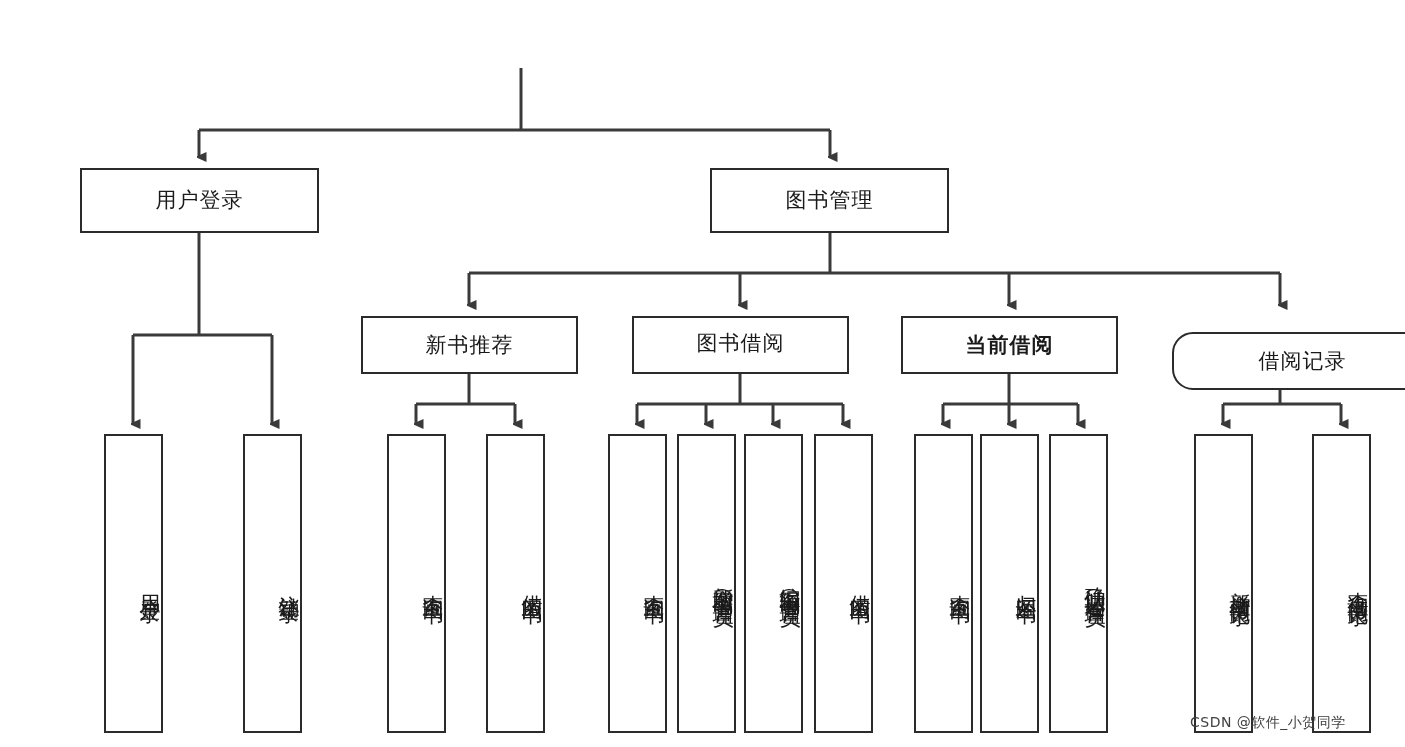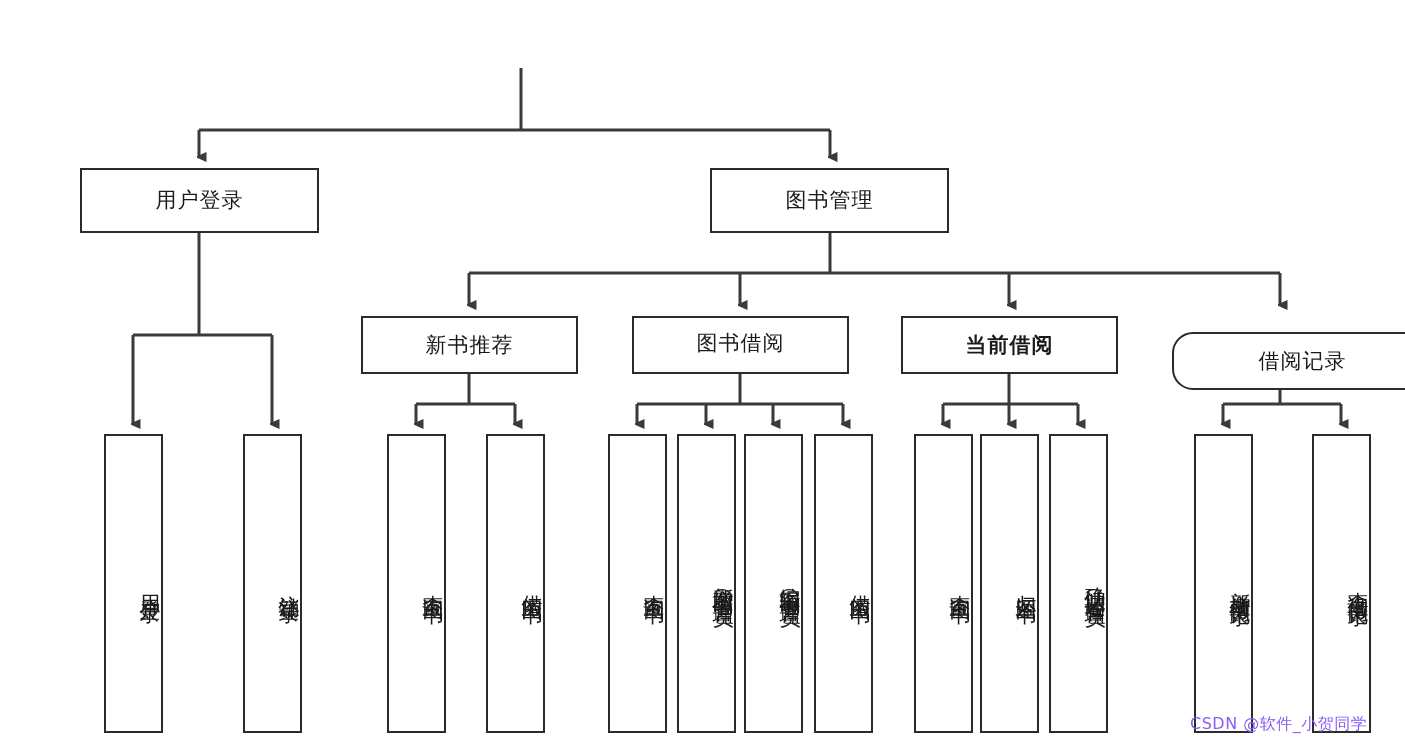--- a/index.html
+++ b/index.html
@@ -53,22 +53,22 @@
     left: 0;
     top: 0;
     width: 1405px;
     height: 747px;
     pointer-events: none;
   }
   .watermark {
     position: absolute;
     left: 1190px;
     top: 714px;
-    font-size: 16px;
-    color: #8b5cf6;
+    font-size: 14px;
+    color: #404040;
     white-space: nowrap;
     letter-spacing: 0.5px;
   }
 </style>
 </head>
 <body>
 
 <div id="canvas">
 
   <svg class="edges" viewBox="0 0 1405 747" xmlns="http://www.w3.org/2000/svg">

